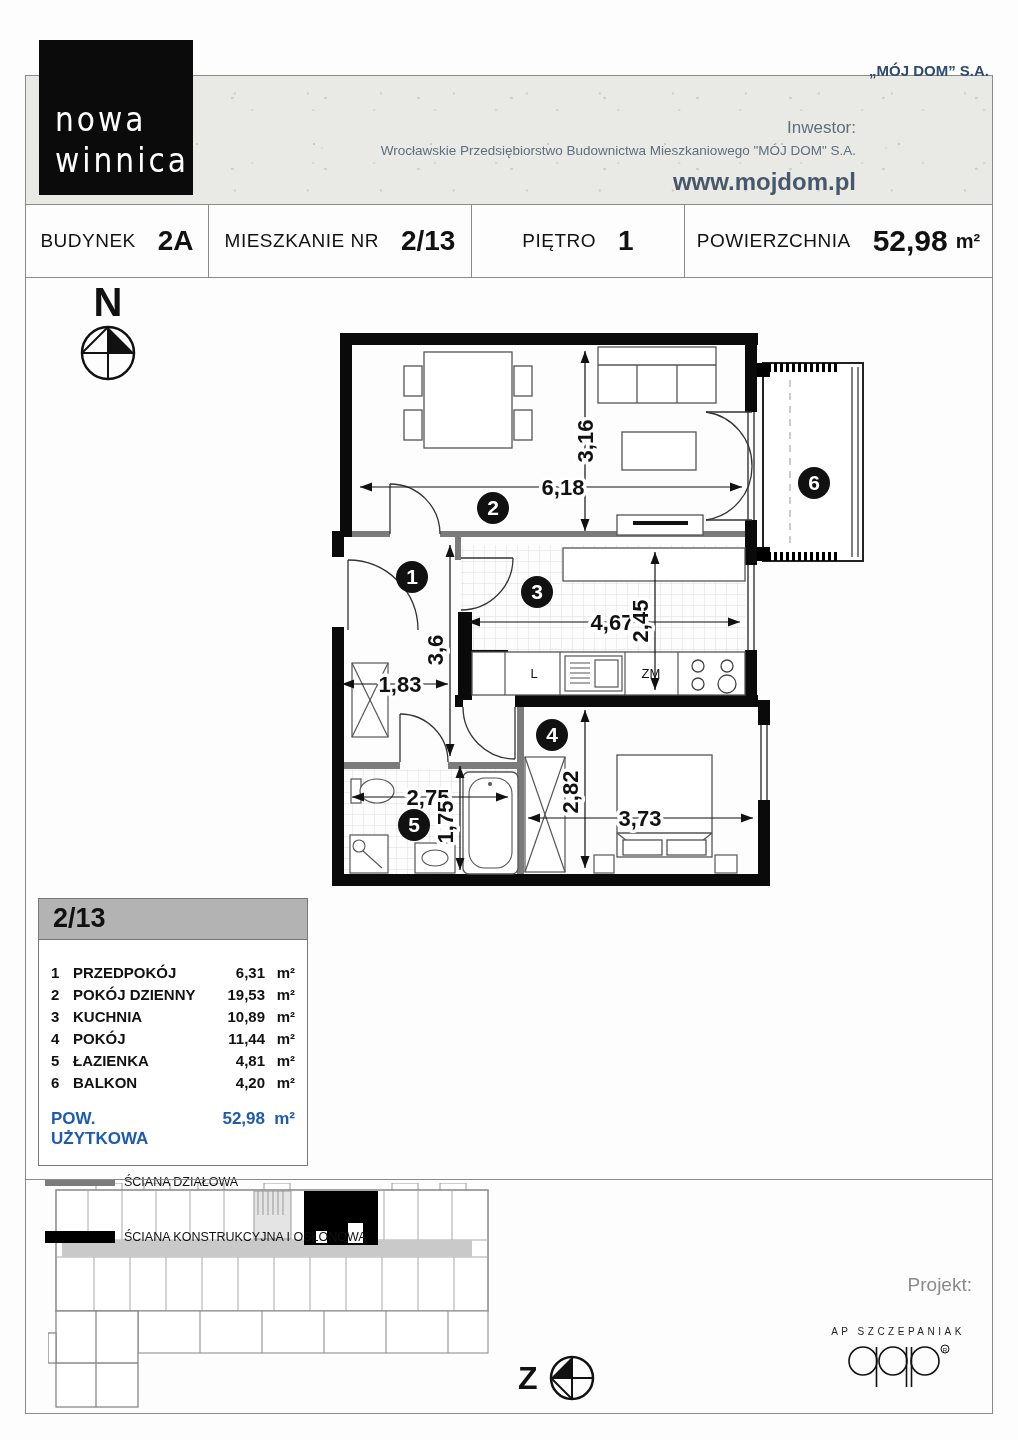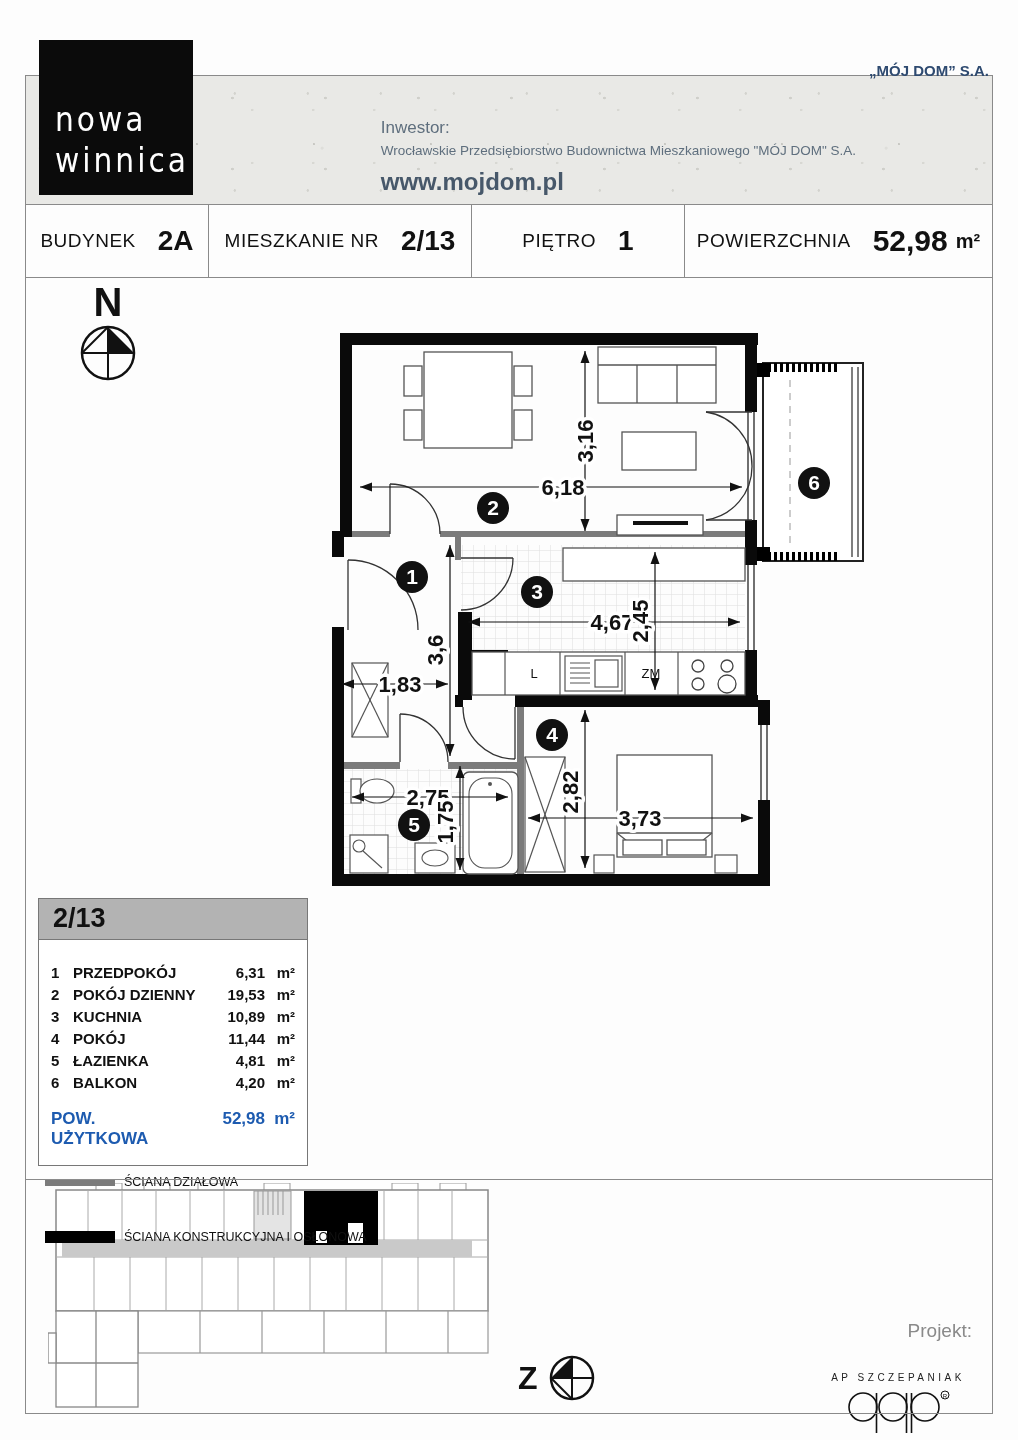--- a/index.html
+++ b/index.html
@@ -29,21 +29,21 @@
   .logo-box {
     position:absolute; left:39px; top:40px; width:154px; height:155px;
     background:#0b0b0b; z-index:45; display:flex; flex-direction:column;
     justify-content:flex-end; padding:0 0 14px 16px;
   }
   .logo-box .l1, .logo-box .l2 {
     color:#fff; font-family:"DejaVu Sans", sans-serif; font-weight:400;
     font-size:33px; letter-spacing:3px; line-height:1.25; font-stretch:condensed;
   }
   .investor {
-    position:absolute; right:162px; top:115px; z-index:45;
+    position:absolute; right:162px; top:115px; text-align:right; z-index:45;
     color:#5f6f7e; line-height:1.5;
   }
   .investor .inv-label { font-size:17px; }
   .investor .inv-name { font-size:13.5px; }
   .investor .inv-site { font-size:24px; font-weight:600; color:#47586a; margin-top:3px; }
   .wpbm { position:absolute; left:875px; top:62px; width:112px; z-index:45; text-align:center; }
   .wpbm-box {
     width:108px; height:110px; border:4px solid #2e4a70; margin:0 auto;
     display:flex; flex-direction:column; align-items:center;
   }
@@ -92,21 +92,21 @@
   .s-total .s-unit { width:30px; text-align:right; }
   
   .wall-legend { position:absolute; left:45px; top:1134px; z-index:30; }
   .wl-row { display:flex; align-items:center; margin-bottom:7px;margin-top:41px; }
   .wl-bar-gray { width:70px; height:7px; background:#7b7b7b; margin-right:9px; }
   .wl-bar-black { width:70px; height:12px; background:#000; margin-right:9px; }
   .wl-txt { font-size:12.5px; color:#111; }
   
   .main-divider { position:absolute; left:26px; top:1179px; width:966px; height:0; border-top:1px solid #8a8a8a; z-index:30; }
   .overview { position:absolute; left:48px; top:1183px; }
-  .projekt { position:absolute; right:30px; top:1320px; width:180px; text-align:center; z-index:30; }
+  .projekt { position:absolute; right:30px; top:1274px; width:180px; text-align:center; z-index:30; }
   .projekt .p-label { font-size:19px; color:#8a8a8a; text-align:right; padding-right:16px; }
   .projekt .p-arch { font-size:10px; letter-spacing:3.5px; color:#222; margin-top:30px; }
 </style>
 </head>
 <body>
 
 <div class="page">
   <div class="frame"></div>
 
   <div class="header-band"></div>

